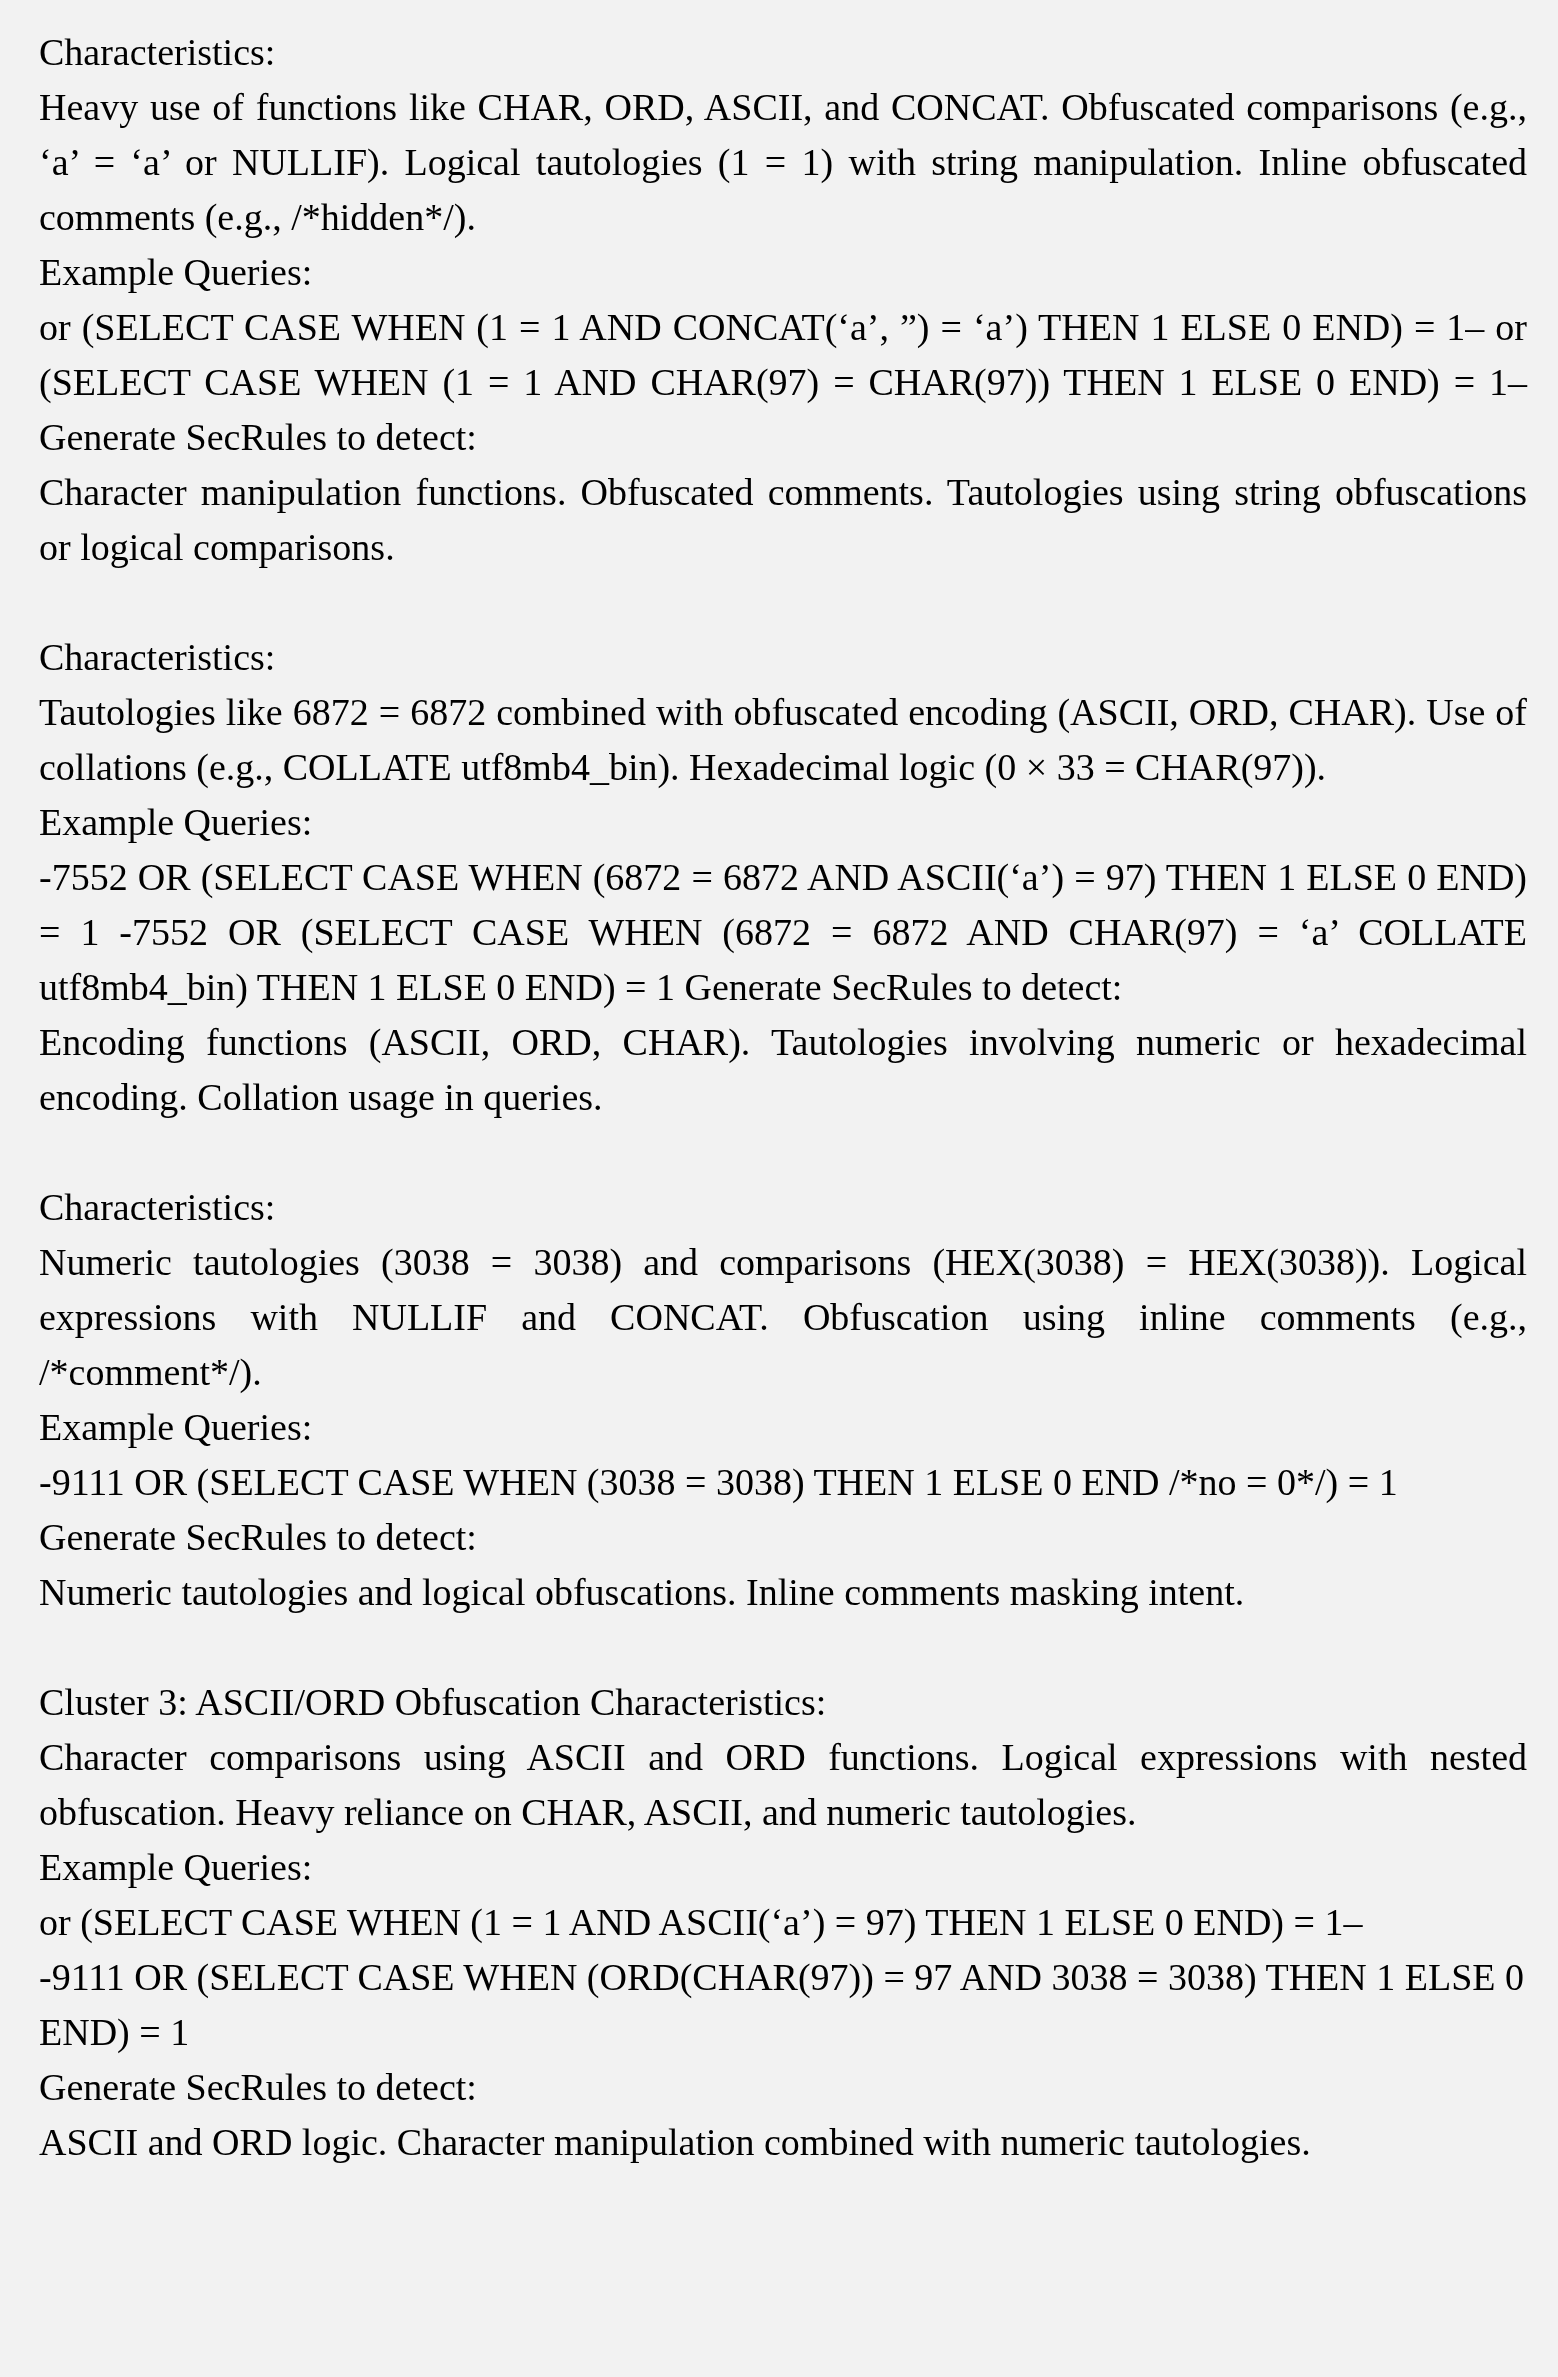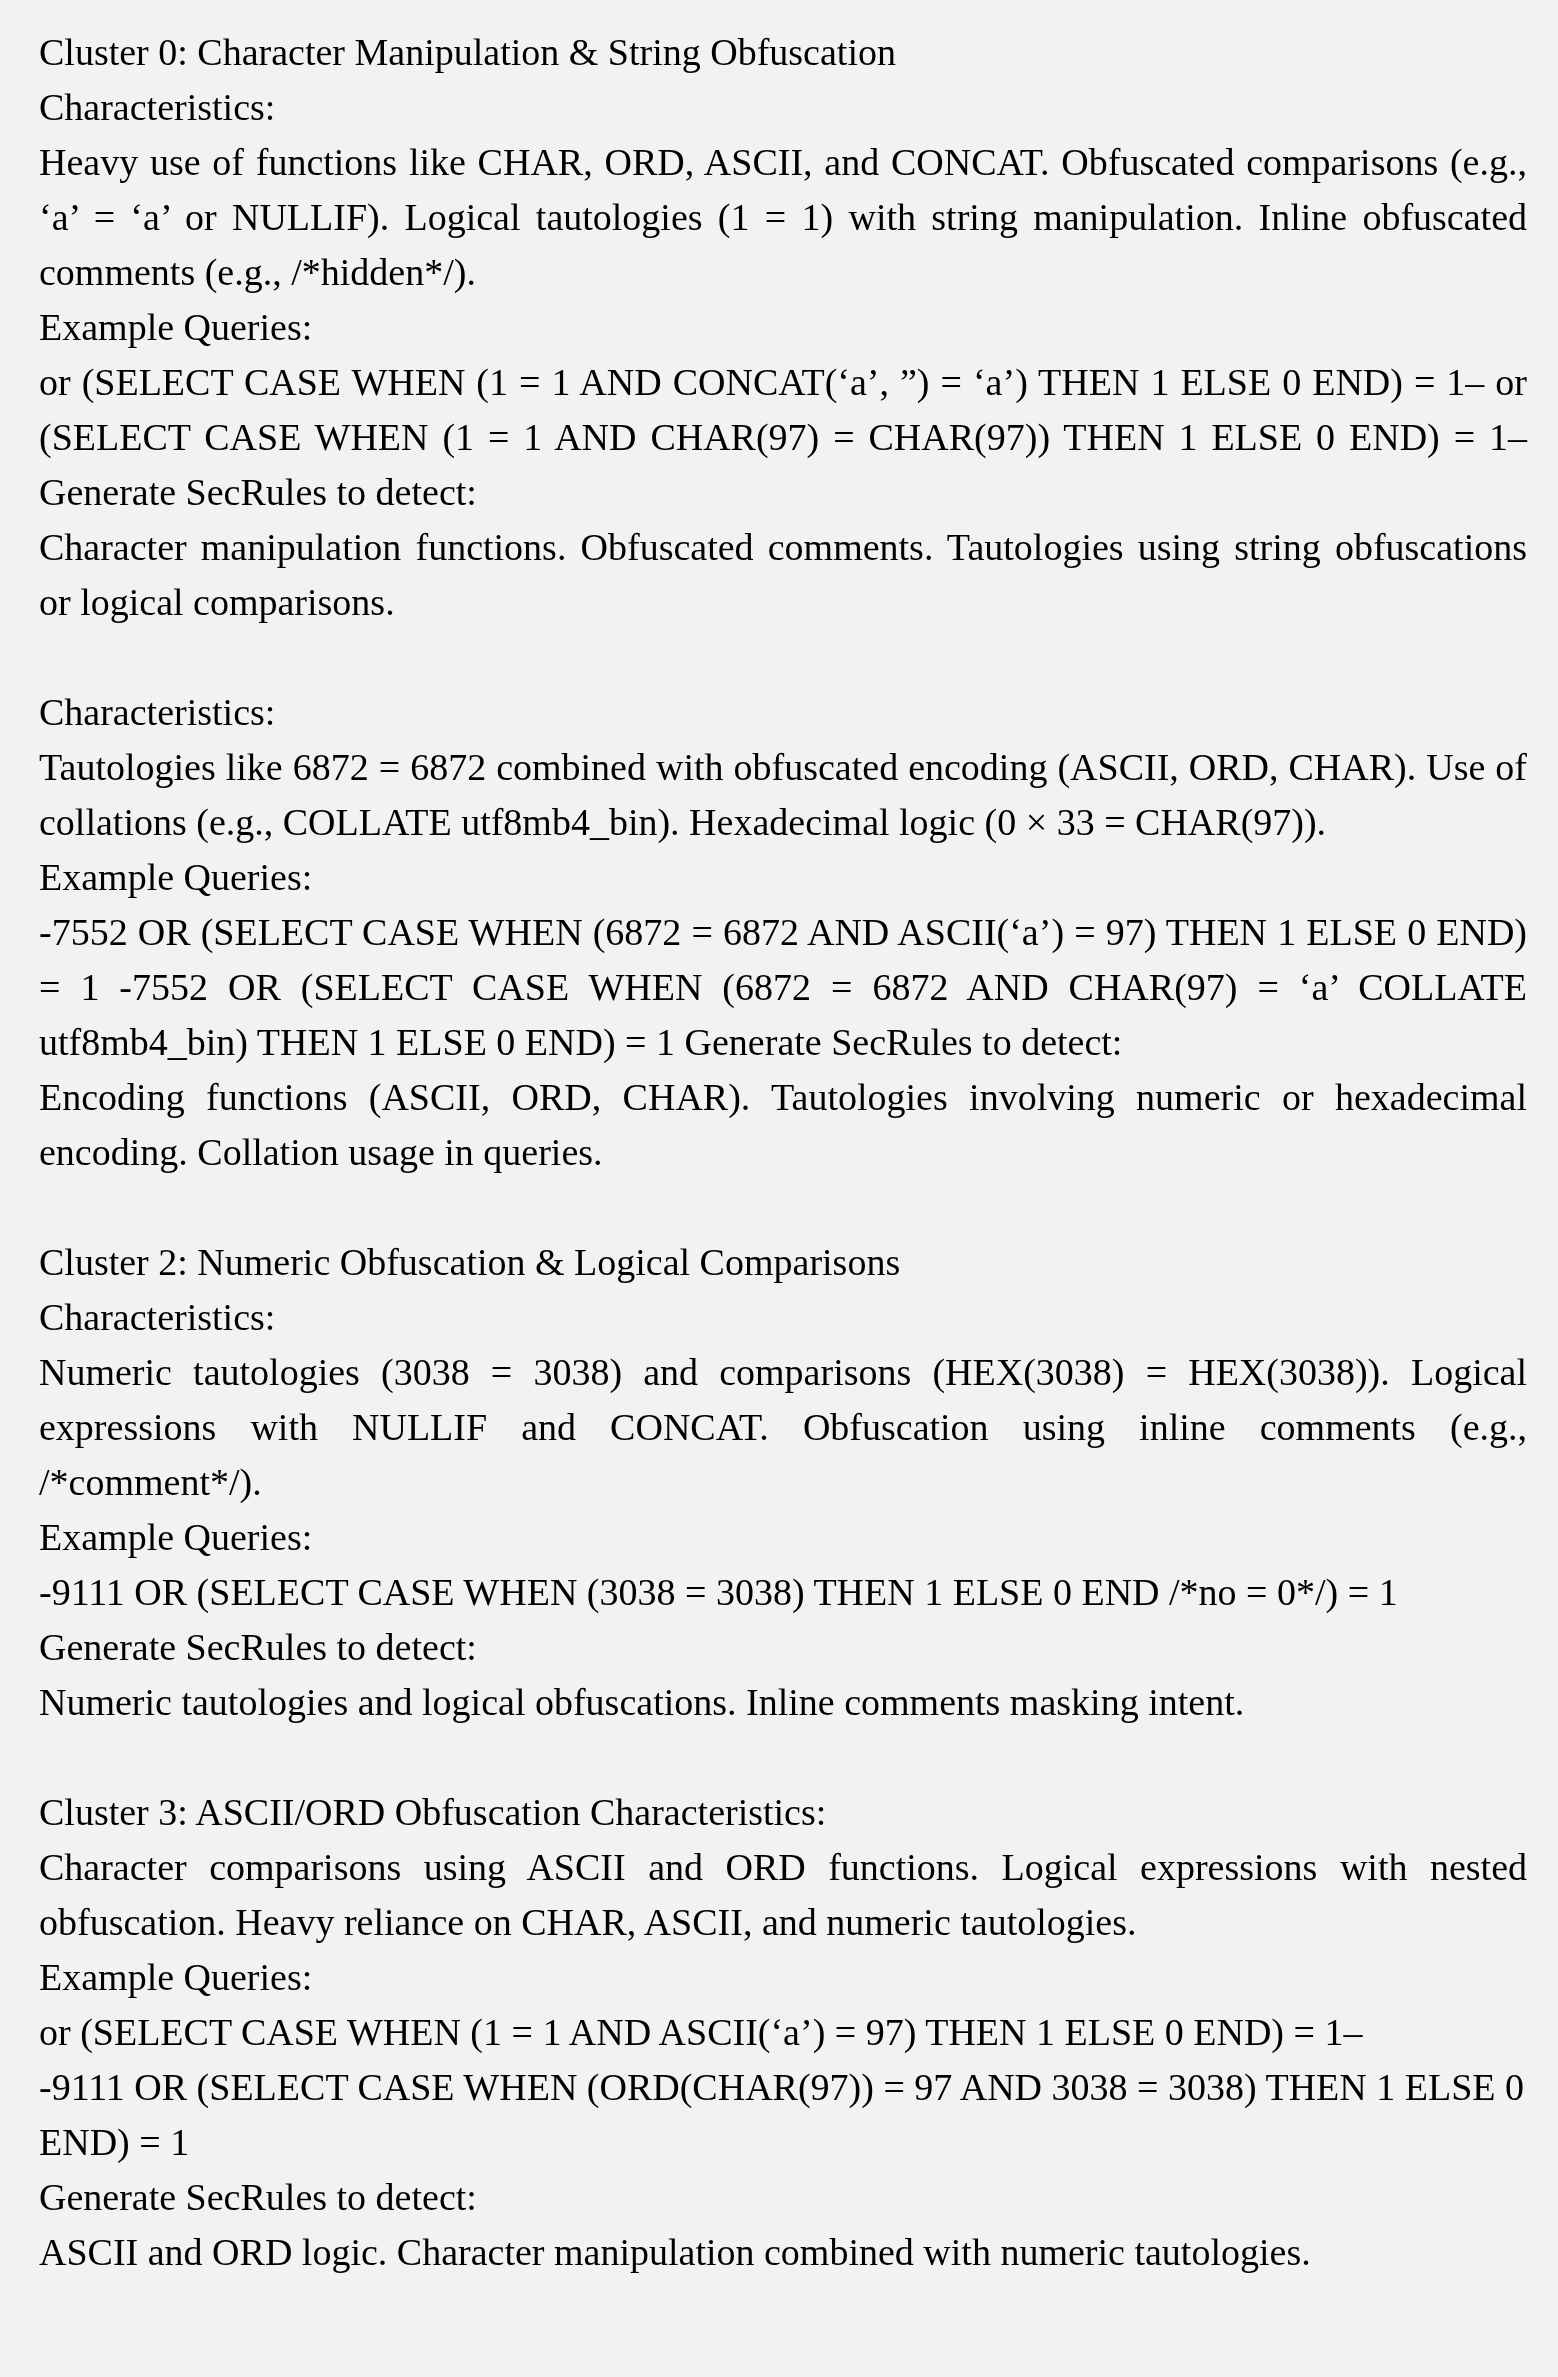--- a/index.html
+++ b/index.html
@@ -37,38 +37,36 @@
     .heading, .label {
       display: block;
     }
   </style>
 </head>
 <body>
 
 <div class="page">
 
   <section class="cluster">
-    <span class="heading">Cluster 0: Character Manipulation &amp; String Obfuscation</span>
     <span class="label">Characteristics:</span>
     <div class="line just">Heavy use of functions like CHAR, ORD, ASCII, and CONCAT. Obfuscated compar­isons (e.g., ‘a’ = ‘a’ or NULLIF). Logical tautologies (1 = 1) with string manipulation. Inline obfuscated comments (e.g., /*hidden*/).</div>
     <span class="label">Example Queries:</span>
     <div class="line just">or (SELECT CASE WHEN (1 = 1 AND CONCAT(‘a’, ”) = ‘a’) THEN 1 ELSE 0 END) = 1– or (SELECT CASE WHEN (1 = 1 AND CHAR(97) = CHAR(97)) THEN 1 ELSE 0 END) = 1– Generate SecRules to detect:</div>
     <div class="line just">Character manipulation functions. Obfuscated comments. Tautologies using string obfuscations or logical comparisons.</div>
   </section>
 
   <section class="cluster">
     <span class="label">Characteristics:</span>
     <div class="line just">Tautologies like 6872 = 6872 combined with obfuscated encoding (ASCII, ORD, CHAR). Use of collations (e.g., COLLATE utf8mb4_bin).  Hexadecimal logic (0 × 33 = CHAR(97)).</div>
     <span class="label">Example Queries:</span>
     <div class="line just">-7552 OR (SELECT CASE WHEN (6872 = 6872 AND ASCII(‘a’) = 97) THEN 1 ELSE 0 END) = 1 -7552 OR (SELECT CASE WHEN (6872 = 6872 AND CHAR(97) = ‘a’ COLLATE utf8mb4_bin) THEN 1 ELSE 0 END) = 1 Generate SecRules to detect:</div>
     <div class="line just">Encoding functions (ASCII, ORD, CHAR). Tautologies involving numeric or hexadeci­mal encoding. Collation usage in queries.</div>
   </section>
 
   <section class="cluster">
-    <span class="heading">Cluster 2: Numeric Obfuscation &amp; Logical Comparisons</span>
     <span class="label">Characteristics:</span>
     <div class="line just">Numeric tautologies (3038 = 3038) and comparisons (HEX(3038) = HEX(3038)). Logical expressions with NULLIF and CONCAT. Obfuscation using inline comments (e.g., /*comment*/).</div>
     <span class="label">Example Queries:</span>
     <span class="line">-9111 OR (SELECT CASE WHEN (3038 = 3038) THEN 1 ELSE 0 END /*no = 0*/) = 1</span>
     <span class="label">Generate SecRules to detect:</span>
     <div class="line">Numeric tautologies and logical obfuscations. Inline comments masking intent.</div>
   </section>
 
   <section class="cluster">
     <span class="heading">Cluster 3: ASCII/ORD Obfuscation Characteristics:</span>

